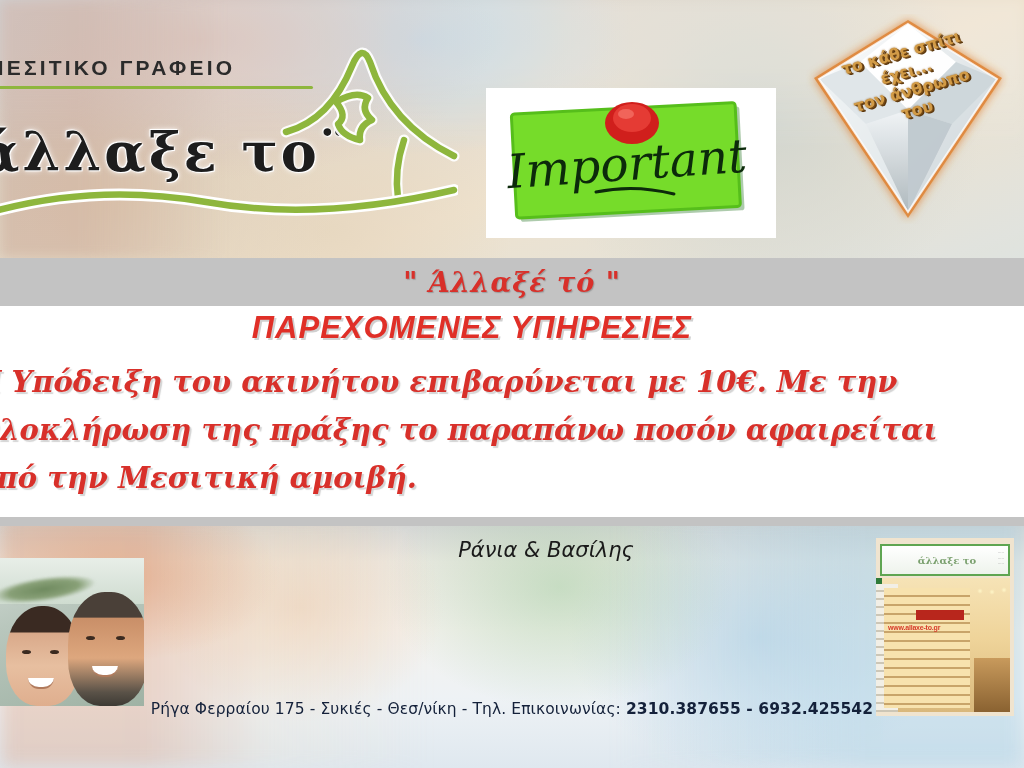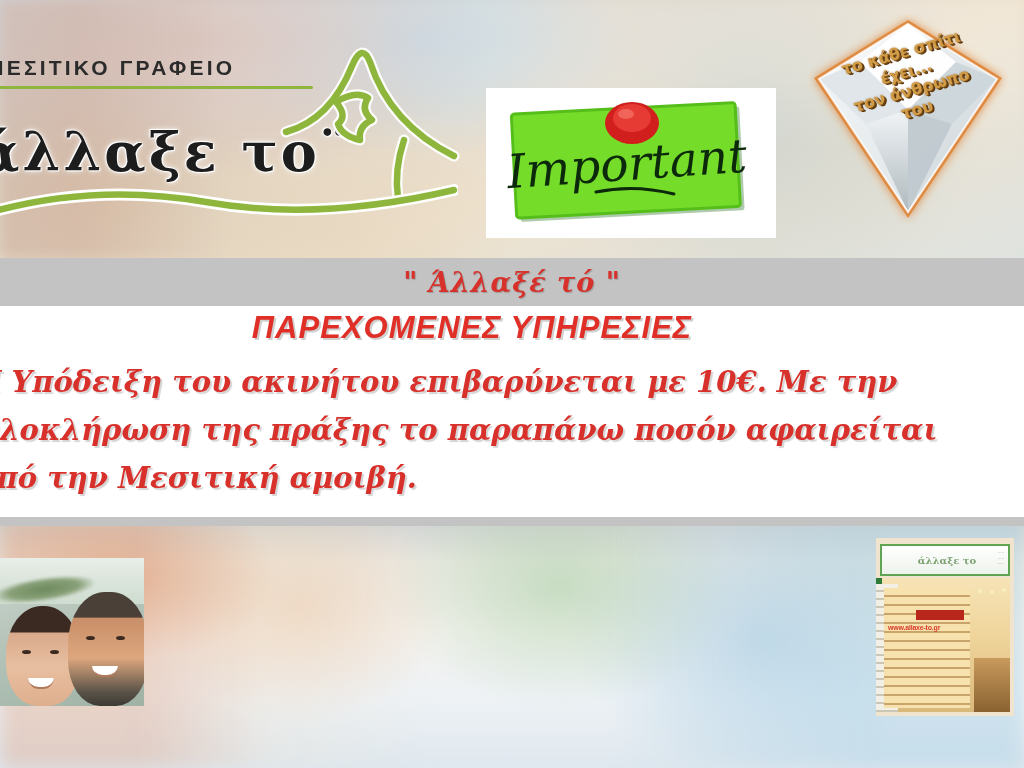--- a/index.html
+++ b/index.html
@@ -305,16 +305,20 @@
     <div class="ps-green"></div>
     <div class="ps-leftrack"></div>
     <div class="ps-boards"></div>
     <div class="ps-banner"></div>
     <div class="ps-url">www.allaxe-to.gr</div>
     <div class="ps-lights"></div>
     <div class="ps-counter"></div>
   </div>
 
   <div class="signature">
-  </div>
-
+    <div>Ράνια &amp; Βασίλης</div>
+  </div>
+
+  <div class="footer-contact">
+    <span>Ρήγα Φερραίου 175 - Συκιές - Θεσ/νίκη - Τηλ. Επικοινωνίας: </span><b>2310.387655 - 6932.425542</b>
+  </div>
 
 </div>
 
 </body></html>

